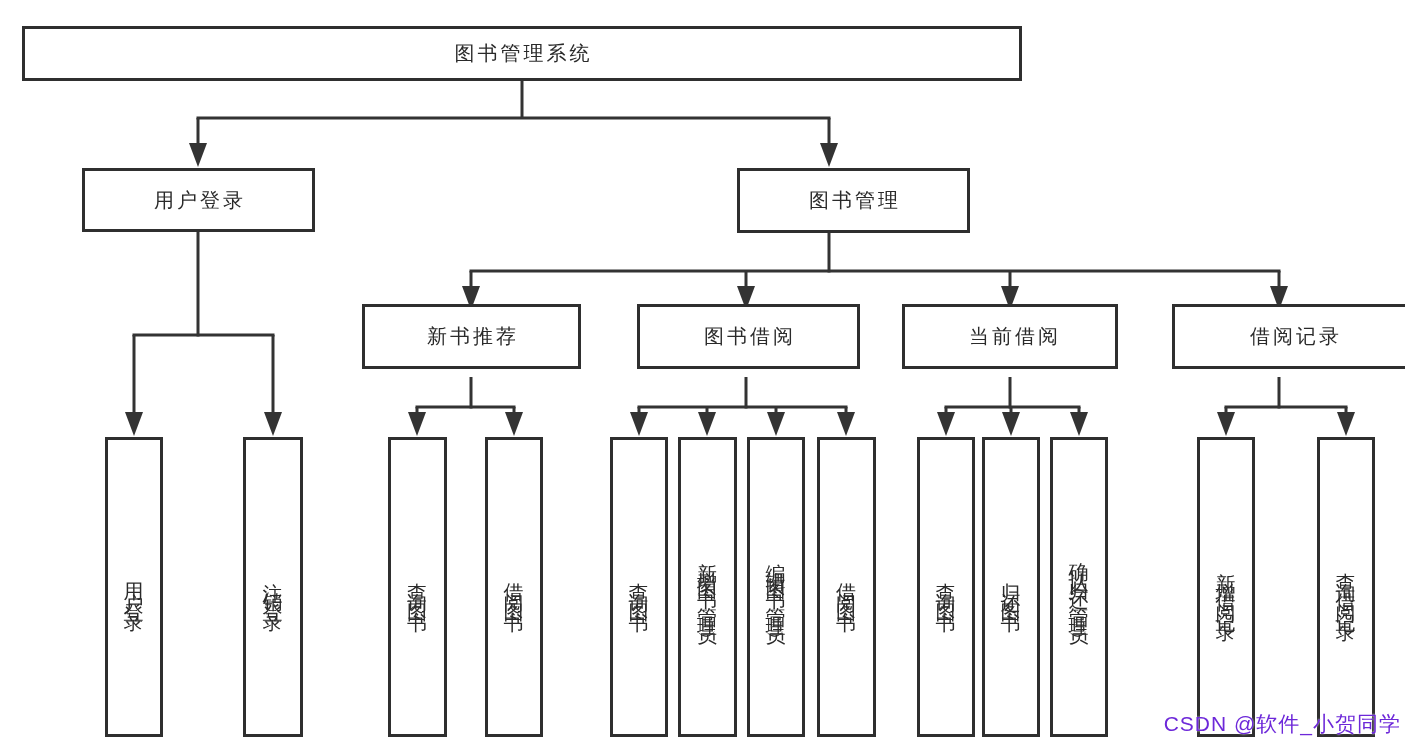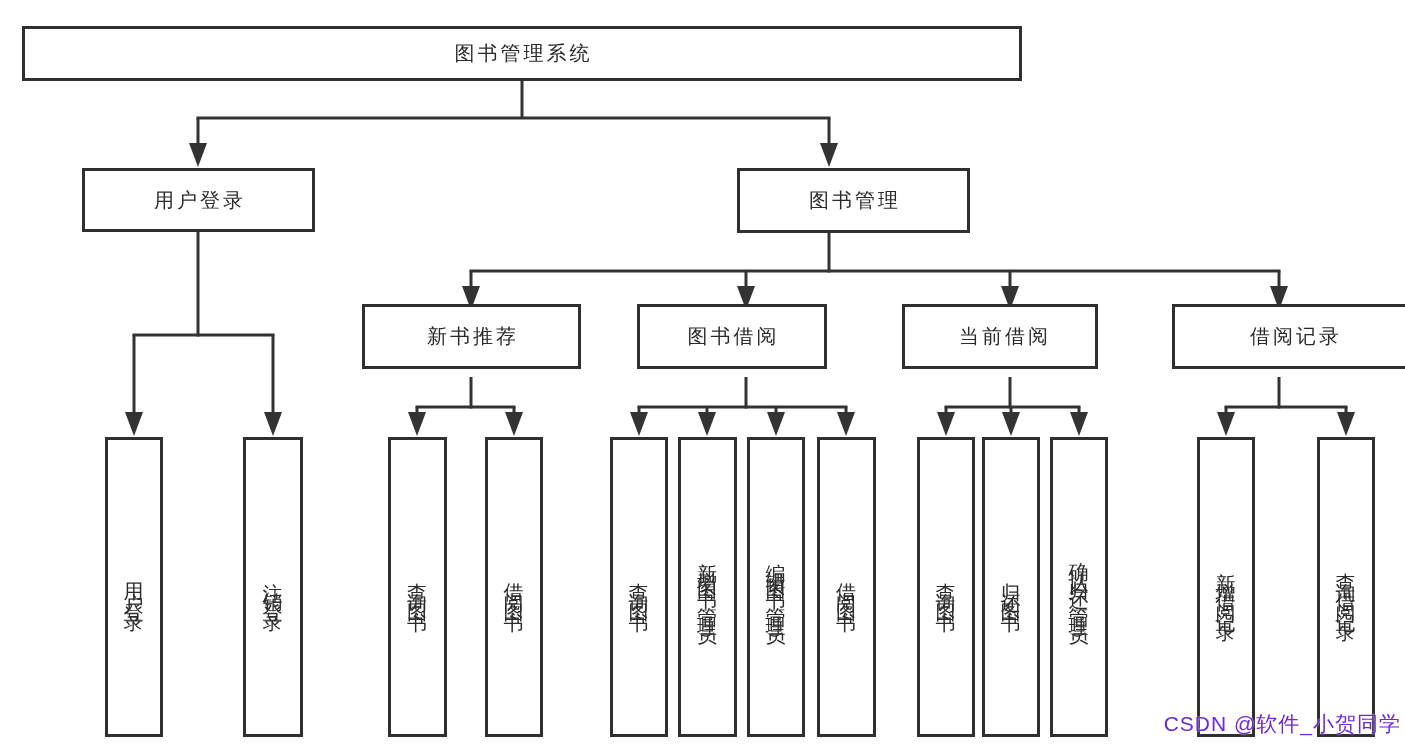--- a/index.html
+++ b/index.html
@@ -136,24 +136,24 @@
   <div class="node lvl2" style="left:82px;">
     <span class="hlabel">用户登录</span>
   </div>
   <div class="node lvl2" style="left:712px; height:65px;margin-left:25px;">
     <span class="hlabel">图书管理</span>
   </div>
 
   <div class="node lvl3" style="left:362px; width:219px;">
     <span class="hlabel">新书推荐</span>
   </div>
-  <div class="node lvl3" style="left:637px; width:190px;">
+  <div class="node lvl3" style="left:637px; width:223px;">
     <span class="hlabel">图书借阅</span>
   </div>
-  <div class="node lvl3" style="left:902px; width:196px;padding-left:7px;">
+  <div class="node lvl3" style="left:902px; width:216px;padding-left:7px;">
     <span class="hlabel">当前借阅</span>
   </div>
   <div class="node lvl3" style="left:1172px; width:245px;">
     <span class="hlabel">借阅记录</span>
   </div>
 
   <div class="node leaf" style="left:105px; width:58px;">
     <span class="vtext">用户登录</span>
   </div>
   <div class="node leaf" style="left:243px; width:60px;">

